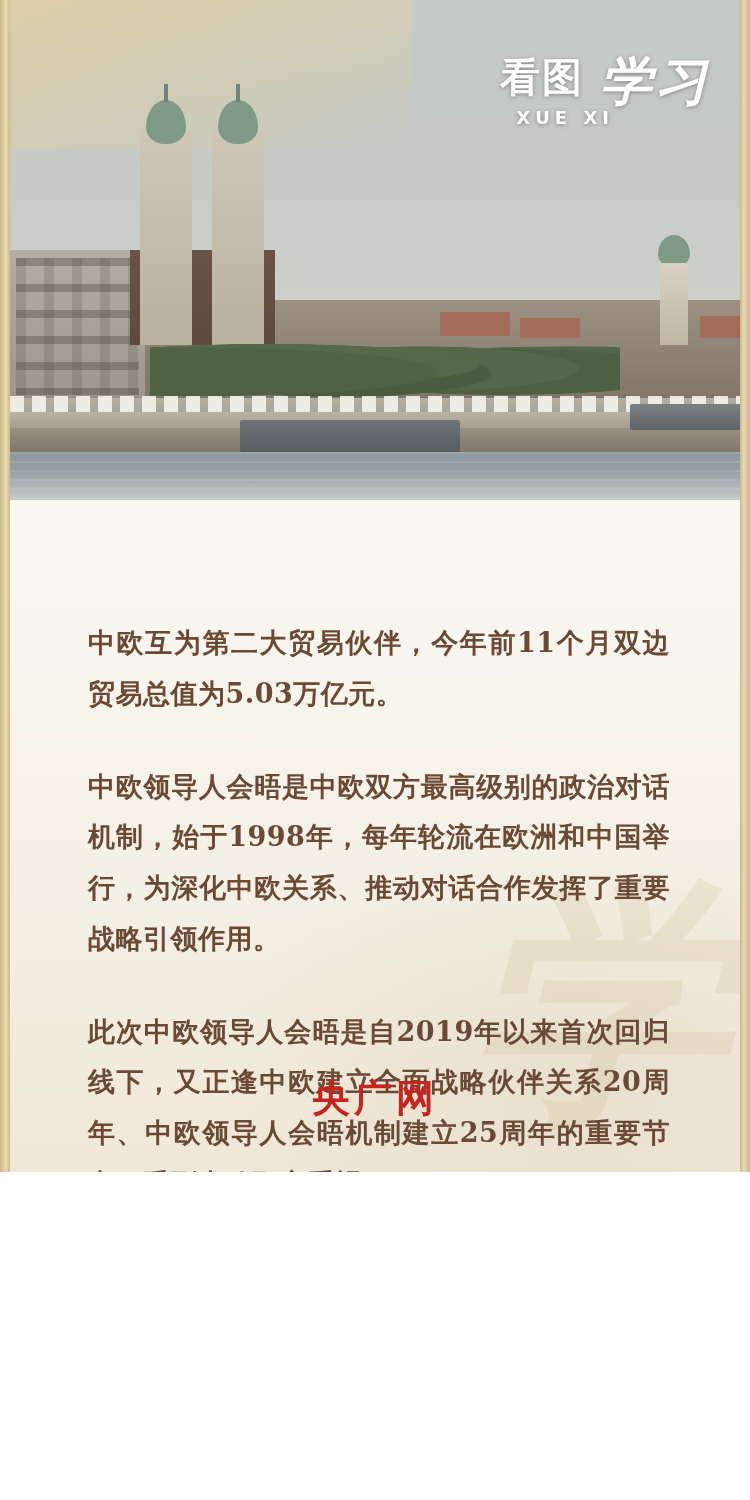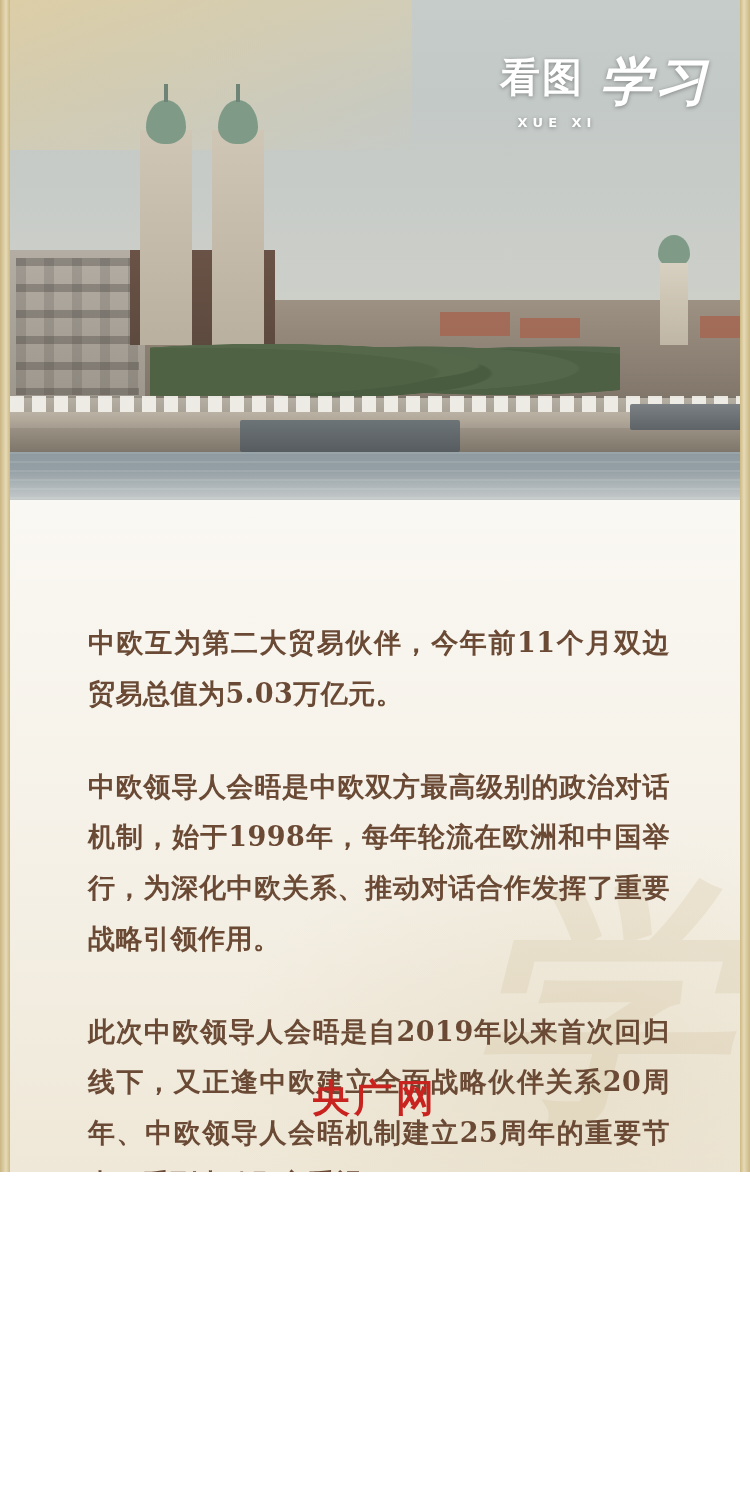--- a/index.html
+++ b/index.html
@@ -253,26 +253,25 @@
   .logo-xuexi {
     font-size: 52px;
     font-weight: 700;
     font-style: italic;
     font-family: "DejaVu Serif", "Liberation Serif", serif;
     letter-spacing: 3px;
     line-height: .95;
     margin-left: 8px;
   }
   .logo-pinyin {
-    margin-top: 10px;
+    margin-top: 2px;
     margin-right: 96px;
-    font-size: 13px;
+    font-size: 18px;
     letter-spacing: 5px;
     font-weight: 700;
-    text-align: center;
   }
 
   
   .body-area {
     position: absolute;
     left: 10px;
     right: 10px;
     top: 500px;
     bottom: 0;
     background:

